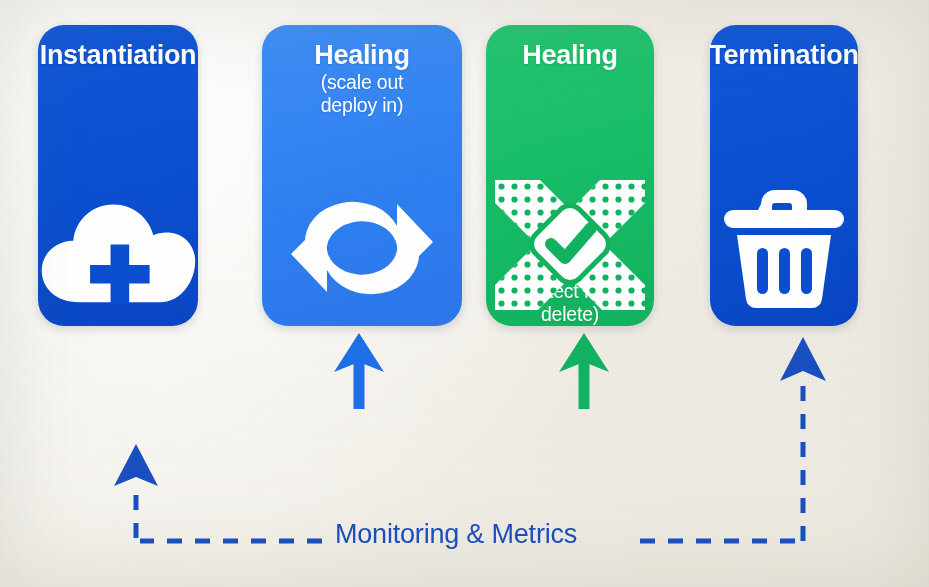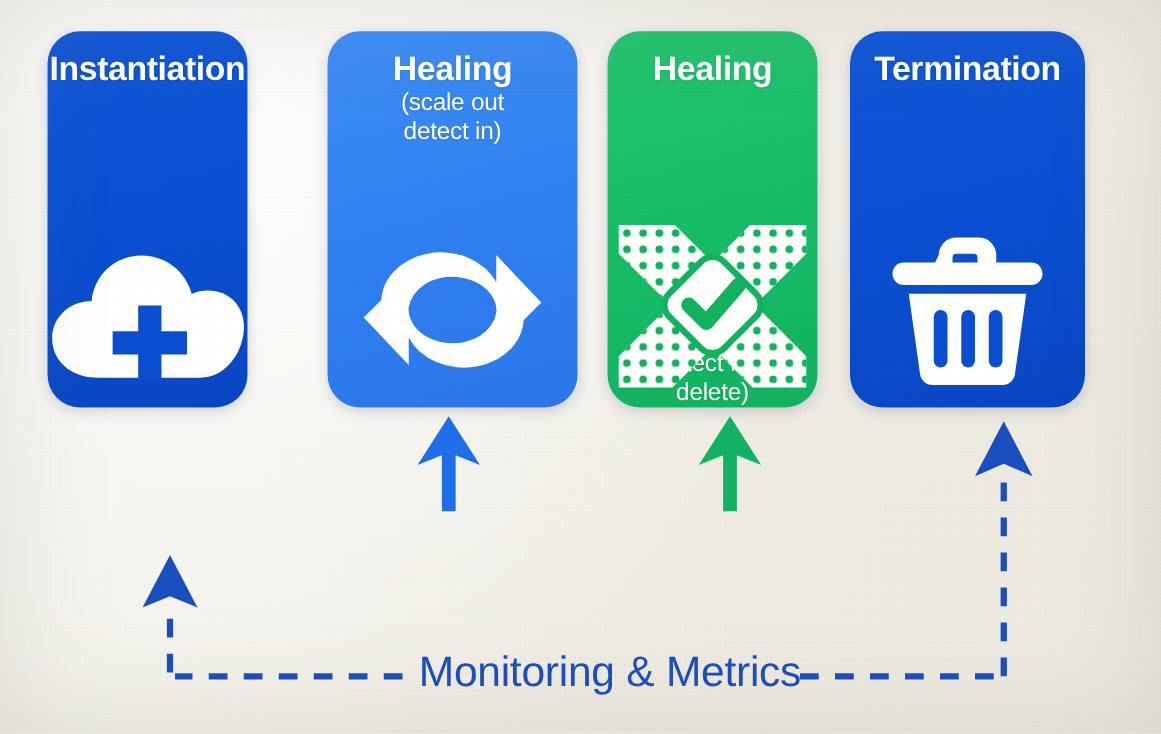--- a/index.html
+++ b/index.html
@@ -80,33 +80,33 @@
     left: 0;
     right: 0;
     display: flex;
     align-items: center;
     justify-content: center;
   }
 
   #card-instantiation { left: 38px;  width: 160px; background: linear-gradient(165deg,#1258d8 0%, #0b4fd0 55%, #0a46c2 100%); }
   #card-scaling       { left: 262px; width: 200px; background: linear-gradient(165deg,#3f8ef5 0%, #2f7ff0 55%, #2c77ea 100%); }
   #card-healing       { left= 0; left: 486px; width: 168px; background: linear-gradient(165deg,#25c571 0%, #17bb66 55%, #12b25f 100%); justify-content: space-between; }
-  #card-termination   { left: 680px; width: 188px; background: linear-gradient(165deg,#1258d8 0%, #0b4fd0 55%, #0a46c2 100%); }
+  #card-termination   { left: 710px; width: 148px; background: linear-gradient(165deg,#1258d8 0%, #0b4fd0 55%, #0a46c2 100%); }
 
   #flow-layer, #monitor-layer {
     position: absolute;
     inset: 0;
     pointer-events: none;
   }
 
   #monitor-label {
     position: absolute;
     left: 335px;
     top: 519px;
-    font-size: 34px;
+    font-size: 27px;
     color: #1a4fbf;
     font-weight: normal;
     letter-spacing: -0.2px;
     white-space: nowrap;
   }
 </style>
 </head>
 <body>
 
 <div id="stage">
@@ -117,21 +117,21 @@
       <svg width="172" height="118" viewBox="0 0 172 118" aria-hidden="true">
         <path d="M44 114 C18 114 4 98 4 80 C4 62 19 48 38 48 C40 26 58 9 81 9 C102 9 119 23 124 42 C128 40 133 39 138 39 C157 39 169 53 169 70 C169 90 155 114 131 114 Z" fill="#ffffff"></path>
         <path d="M78 52 h20 v22 h22 v20 h-22 v22 h-20 v-22 h-22 v-20 h22 z" fill="#0b4fd0"></path>
       </svg>
     </div>
   </div>
 
   <div class="card" id="card-scaling">
     <div class="card-title">Healing</div>
     <div class="card-sub">(scale out
-detect in)</div>
+deploy in)</div>
     <div class="card-icon">
       <svg width="150" height="124" viewBox="0 0 150 124" aria-hidden="true">
 
         <path d="M18 58 A 48 40 0 0 1 110 40 L110 18 L146 56 L110 92 L110 66 A 28 22 0 0 0 40 60 Z" fill="#ffffff"></path>
 
         <path d="M132 66 A 48 40 0 0 1 40 84 L40 106 L4 68 L40 32 L40 58 A 28 22 0 0 0 110 64 Z" fill="#ffffff"></path>
       </svg>
     </div>
   </div>
 

